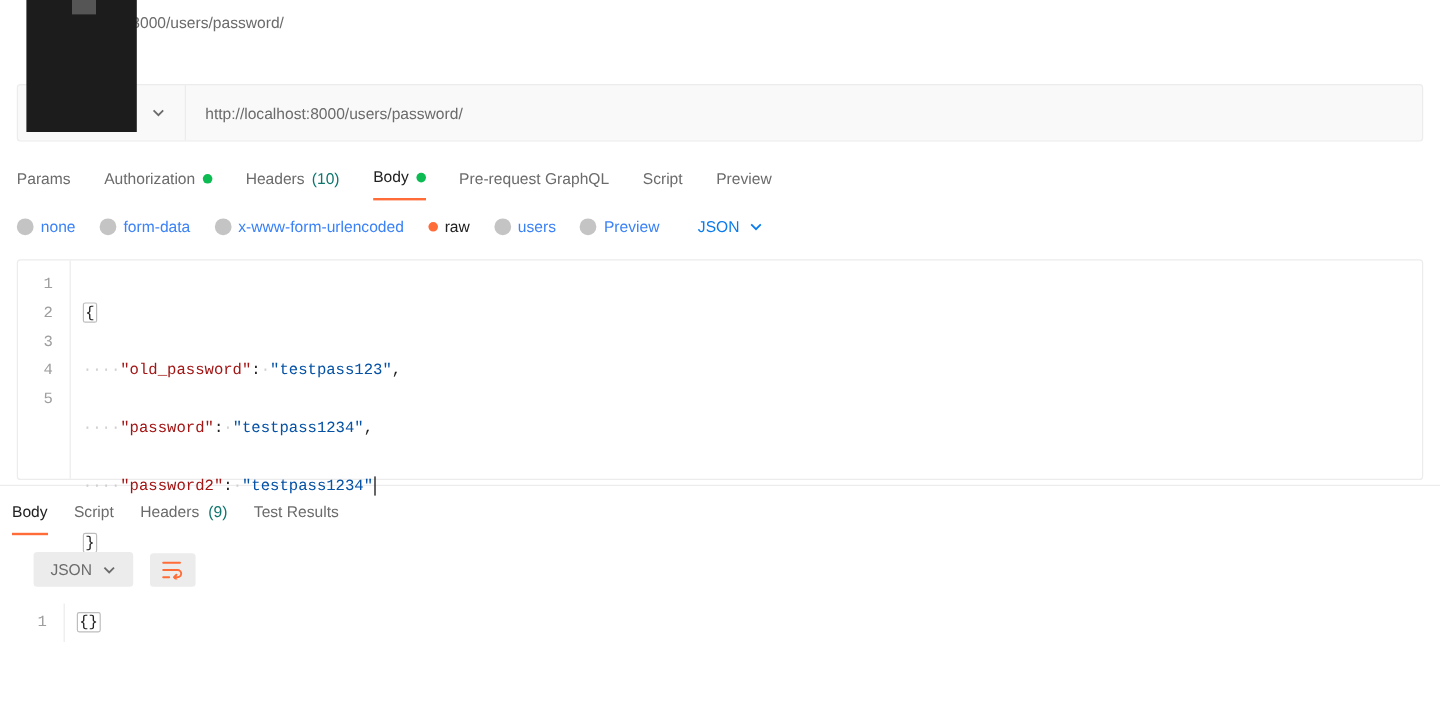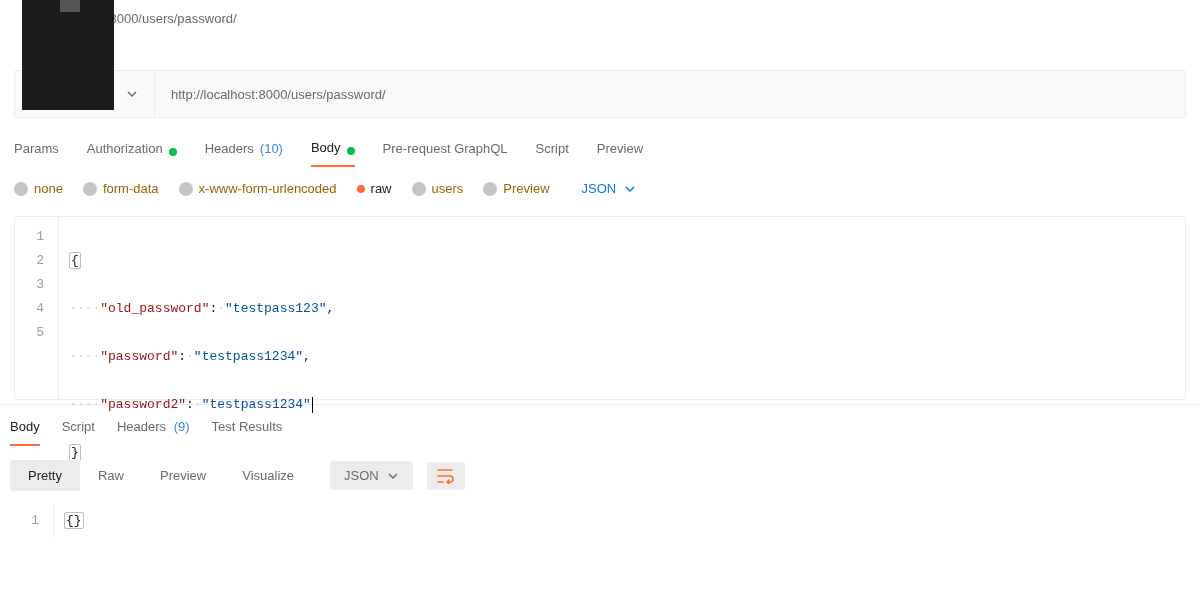--- a/index.html
+++ b/index.html
@@ -69,46 +69,46 @@
     padding: 0 14px;
     margin-top: 22px;
     align-items: center;
     font-size: 13px;
   }
   .req-tab {
     color: #6b6b6b;
     padding-bottom: 10px;
     cursor: pointer;
     display: flex;
-    align-items: flex-end;
+    align-items: center;
     gap: 6px;
   }
   .req-tab.active {
     color: #212121;
     border-bottom: 2px solid #ff6c37;
   }
   .green-dot {
     width: 8px; height: 8px;
     border-radius: 50%;
     background: #0cbb52;
     display: inline-block;
   }
-  .numtag { color: #3b82f6; }
+  .numtag { color: #0f766e; }
   .body-types {
     display: flex;
     gap: 20px;
     padding: 14px 14px 4px 14px;
     align-items: center;
     font-size: 13px;
   }
   .radio-opt {
     display: flex;
     align-items: center;
     gap: 6px;
-    color: #a16207;
+    color: #3b82f6;
     cursor: pointer;
   }
   .radio-circle {
     width: 14px; height: 14px;
     border-radius: 50%;
     background: #c4c4c4;
   }
   .radio-opt.selected .radio-circle {
     background: #fff;
     border: 4px solid #ff6c37;
@@ -336,26 +336,20 @@
   <div class="resp-tab active"><span>Body</span></div>
   <div class="resp-tab"><span>Script</span></div>
   <div class="resp-tab">
     <span>Headers</span>
     <span style="margin-left:4px" class="numtag">(9)</span>
   </div>
   <div class="resp-tab"><span>Test Results</span></div>
 </div>
 
 <div class="resp-controls">
-  <div class="seg">
-    <div class="seg-btn active"><span>Pretty</span></div>
-    <div class="seg-btn"><span>Raw</span></div>
-    <div class="seg-btn"><span>Preview</span></div>
-    <div class="seg-btn"><span>Visualize</span></div>
-  </div>
   <div class="pill">
     <span>JSON</span>
     <svg width="12" height="12" viewBox="0 0 12 12">
         <path d="M2 4l4 4 4-4" stroke="#6b6b6b" stroke-width="1.5" fill="none"></path>
       </svg>
   </div>
   <div class="wrap-btn">
     <svg width="18" height="16" viewBox="0 0 18 16">
       <path d="M1 2h14M1 8h12a3 3 0 0 1 0 6h-3m0 0 2-2m-2 2 2 2M1 14h5" stroke="#ff6c37" stroke-width="1.6" fill="none" stroke-linecap="round" stroke-linejoin="round"></path>
     </svg>

